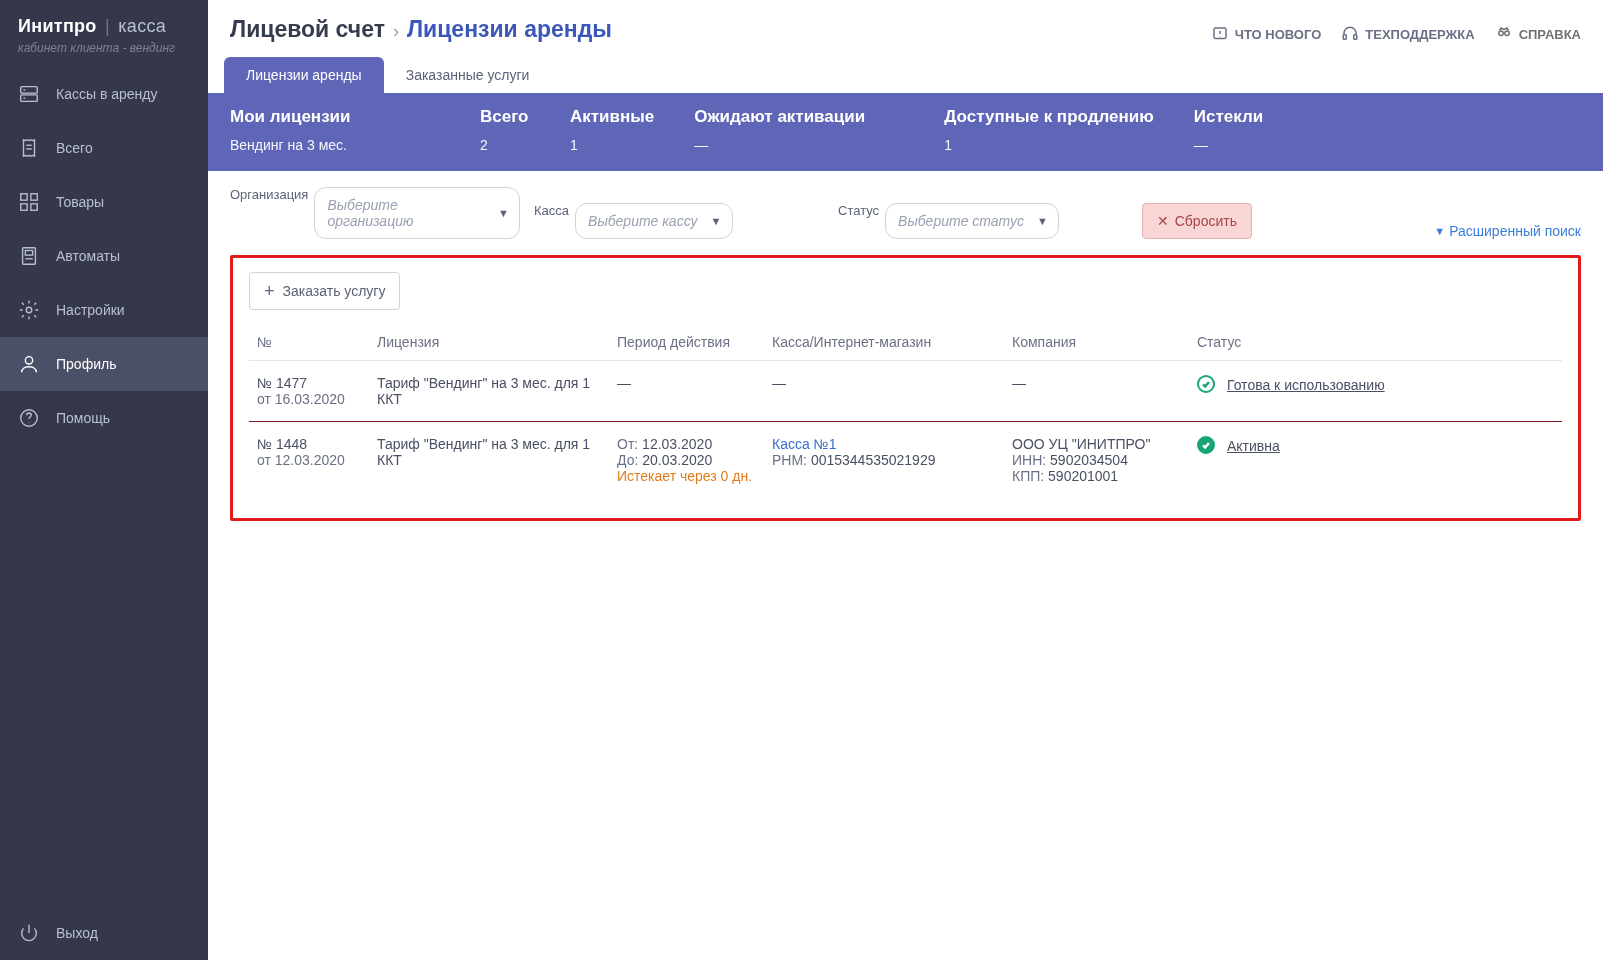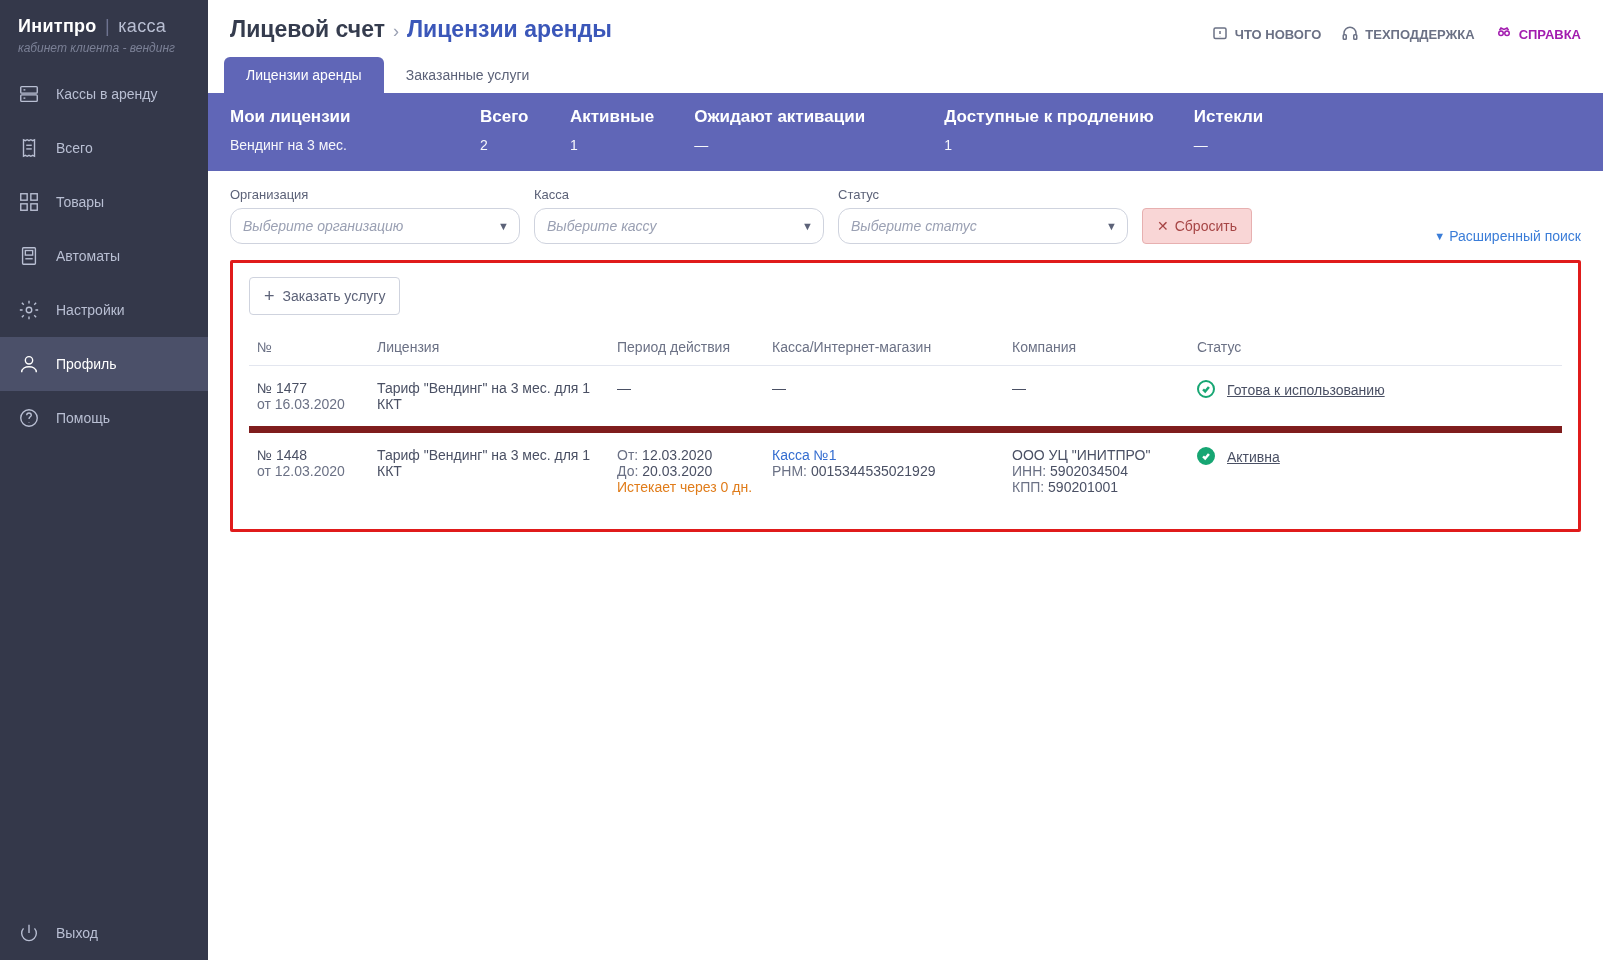--- a/index.html
+++ b/index.html
@@ -35,36 +35,36 @@
 .tab { padding: 10px 22px; font-size: 14px; color: #5c6278; cursor: pointer; border-radius: 6px 6px 0 0; }
 .tab.active { background: #6066b7; color: #fff; }
 
 .summary { background: #6066b7; color: #fff; padding: 14px 22px 18px; display: flex; gap: 0; }
 .sum-col { padding-right: 40px; min-width: 90px; }
 .sum-col.first { min-width: 250px; }
 .sum-title { font-size: 17px; font-weight: 700; margin-bottom: 10px; white-space: nowrap; }
 .sum-val { font-size: 14px; opacity: .95; }
 
 .filters { display: flex; align-items: flex-end; gap: 14px; padding: 16px 22px; }
-.filter { display: flex; flex-direction: column; gap: 6px; width: 290px; }
+.filter { display: flex; flex-direction: row; gap: 6px; width: 290px; }
 .filter label { font-size: 13px; color: #5c6278; }
 .select { position: relative; border: 1px solid #cfd3de; border-radius: 12px; padding: 9px 34px 9px 12px; color: #9aa0b3; font-style: italic; background: #fff; cursor: pointer; font-size: 14px; }
 .select .caret { position: absolute; right: 10px; top: 50%; transform: translateY(-50%); color: #5c6278; font-style: normal; font-size: 11px; }
 .btn-reset { display: inline-flex; align-items: center; gap: 6px; padding: 9px 14px; border: 1px solid #e7b0b0; background: #f9d6d6; color: #a64545; border-radius: 4px; cursor: pointer; font-size: 14px; }
 .adv { color: #3b7dd8; font-size: 14px; cursor: pointer; margin-left: auto; display: inline-flex; align-items: center; gap: 4px; }
 .adv .caret { font-size: 11px; }
 
 .content { padding: 0 22px 22px; }
 .panel { border: 3px solid #e01b1b; border-radius: 2px; padding: 14px 16px 20px; }
 .btn-order { display: inline-flex; align-items: center; gap: 8px; border: 1px solid #cfd3de; padding: 9px 14px; border-radius: 4px; color: #5c6278; cursor: pointer; background: #fff; font-size: 14px; margin-bottom: 14px; }
 .btn-order .plus { font-size: 18px; line-height: 1; color: #5c6278; }
 
 .table { width: 100%; border-collapse: collapse; }
 .table th { text-align: left; font-weight: 400; color: #6b7185; padding: 10px 8px; border-bottom: 1px solid #e3e6ef; font-size: 14px; }
-.table td { vertical-align: top; padding: 14px 8px; border-bottom: 7px solid #7f1d1d; font-size: 14px; color: #4a5064; }
+.table td { vertical-align: top; padding: 14px 8px; border-bottom: 1px solid #7f1d1d; font-size: 14px; color: #4a5064; }
 .table tr:last-child td { border-bottom: none; }
 .muted { color: #6b7185; }
 .link { color: #346dd0; cursor: pointer; }
 .warn { color: #e07c1a; }
 .status { display: inline-flex; align-items: flex-end; gap: 12px; text-decoration: underline; }
 .status-ico { width: 18px; height: 18px; border: 2px solid #17a673; border-radius: 50%; display: inline-flex; align-items: center; justify-content: center; }
 .status-ico.filled { background: #17a673; }
 .status-ico svg { width: 10px; height: 10px; stroke: #17a673; stroke-width: 3; fill: none; }
 .status-ico.filled svg { stroke: #fff; }
 .col-num { width: 120px; }
@@ -192,21 +192,21 @@
         <div class="toplink">
           <span class="ico">
               <svg viewBox="0 0 24 24">
                 <path d="M4 13v-2a8 8 0 0116 0v2"></path>
                 <rect x="3" y="13" width="4" height="6" rx="1"></rect>
                 <rect x="17" y="13" width="4" height="6" rx="1"></rect>
               </svg>
             </span>
           <span>ТЕХПОДДЕРЖКА</span>
         </div>
-        <div class="toplink" style="color:#a21caf">
+        <div class="toplink" style="color:#737373">
           <span class="ico">
               <svg viewBox="0 0 24 24" stroke="#3b57b9">
                 <circle cx="8" cy="11" r="3"></circle>
                 <circle cx="16" cy="11" r="3"></circle>
                 <path d="M6 7l2-3 4 2 4-2 2 3"></path>
               </svg>
             </span>
           <span>СПРАВКА</span>
         </div>
       </div>

